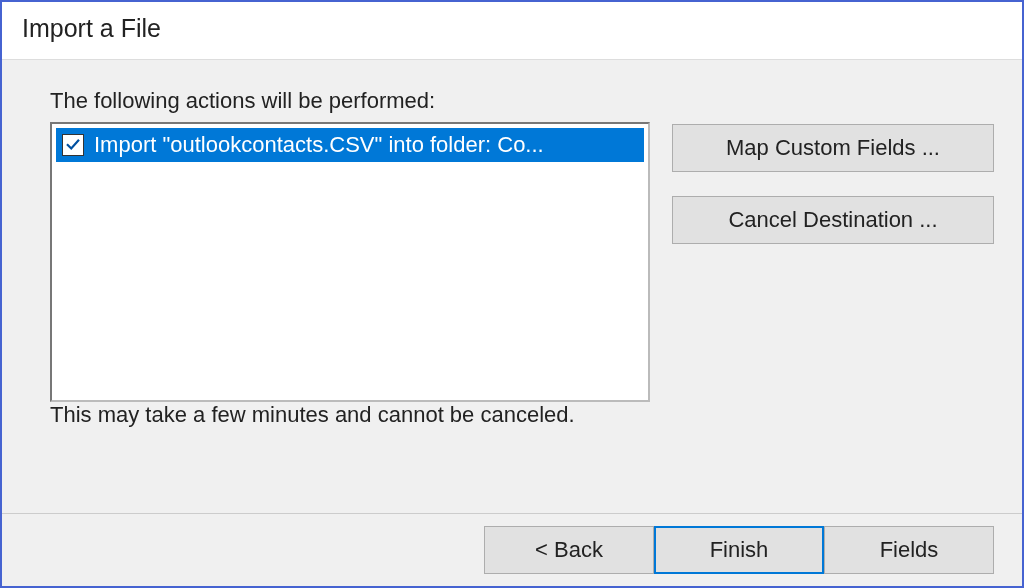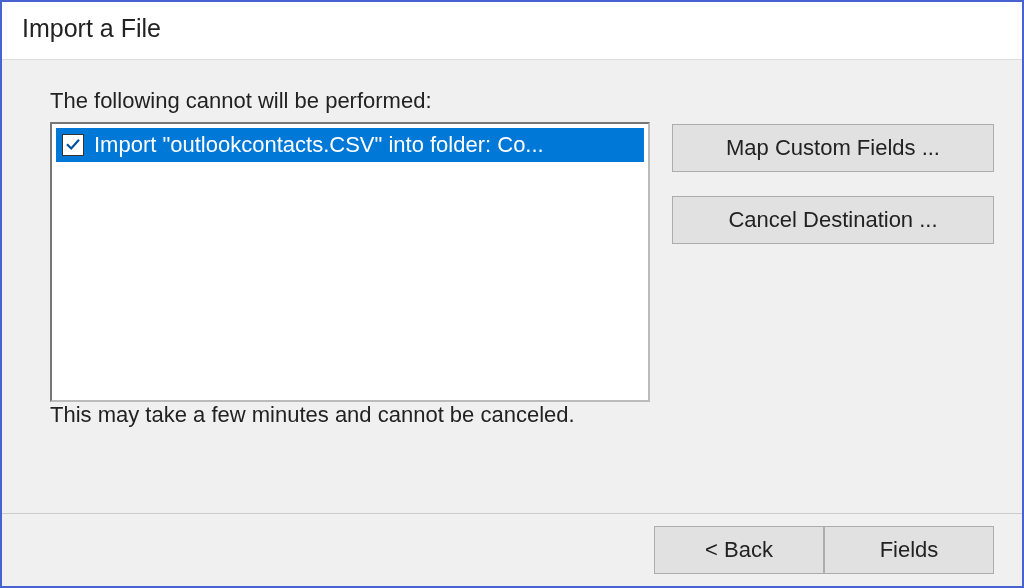--- a/index.html
+++ b/index.html
@@ -127,21 +127,21 @@
   </style>
 </head>
 <body>
 
 <div class="dialog">
   <div class="titlebar">
     <div class="title">Import a File</div>
   </div>
 
   <div class="content">
-    <div class="actions-label">The following cannot will be performed:</div>
+    <div class="actions-label">The following actions will be performed:</div>
 
     <div class="row">
       <div class="listbox">
         <div class="list-item">
           <span class="checkbox">
             <svg class="checkmark" viewBox="0 0 16 16">
               <path d="M2 8 L6 12 L14 3" stroke="#0050a0" stroke-width="2.5" fill="none" stroke-linecap="square"></path>
             </svg>
           </span>
           <span class="list-item-text">Import "outlookcontacts.CSV" into folder: Co...</span>
@@ -152,15 +152,16 @@
         <button class="btn">Map Custom Fields ...</button>
         <button class="btn">Cancel Destination ...</button>
       </div>
     </div>
 
     <div class="note">This may take a few minutes and cannot be canceled.</div>
   </div>
 
   <div class="footer">
     <button class="btn">&lt; Back</button>
+    <button class="btn btn-default">Finish</button>
     <button class="btn">Fields</button>
   </div>
 </div>
 
 </body></html>

